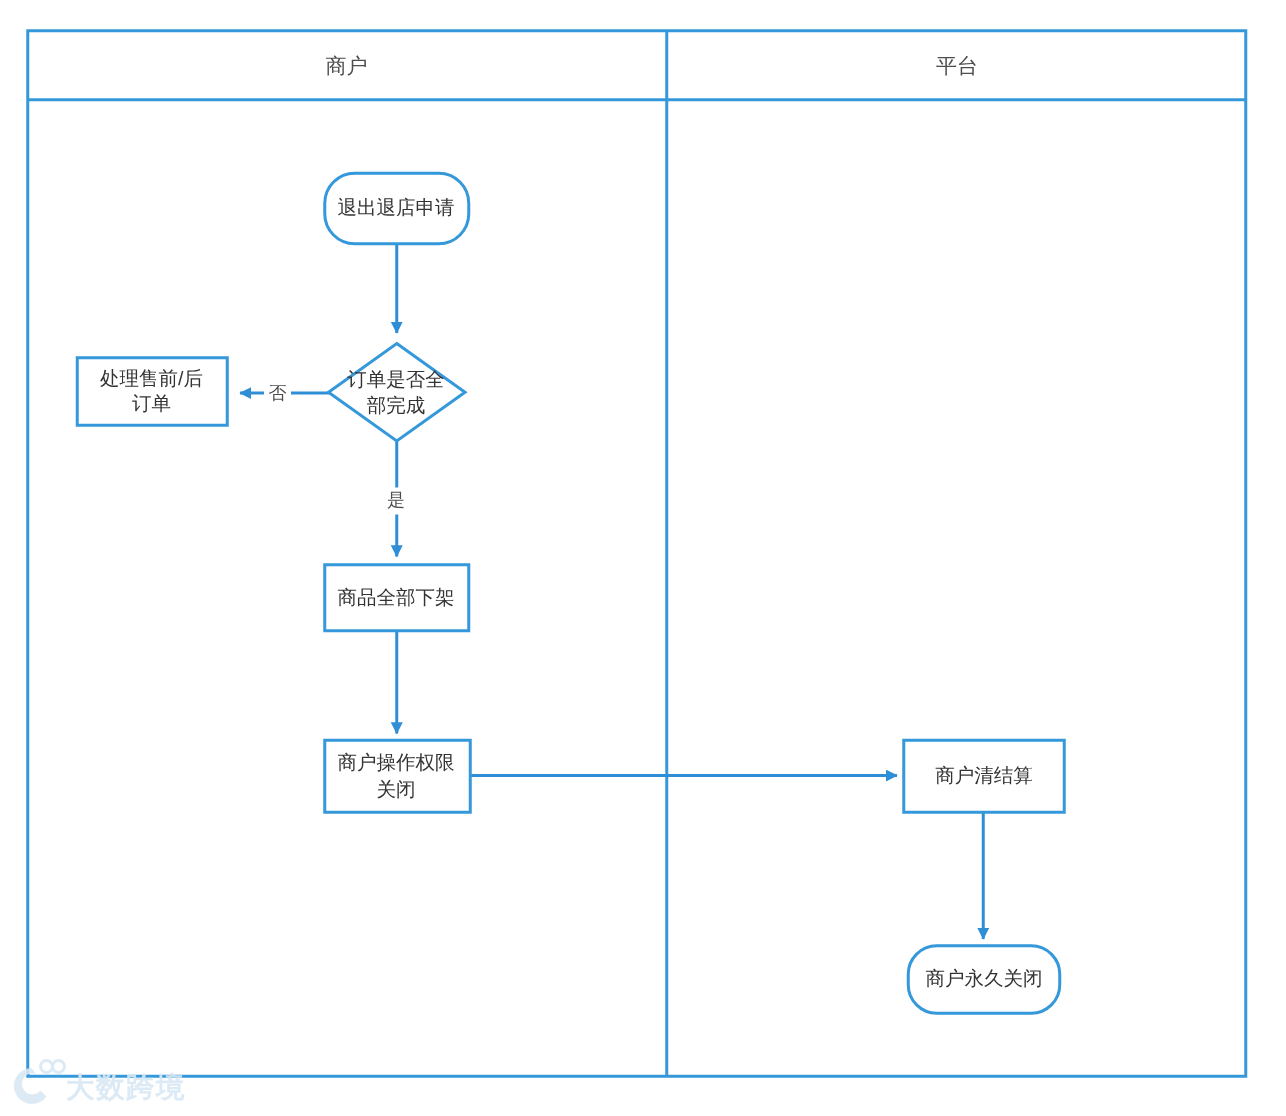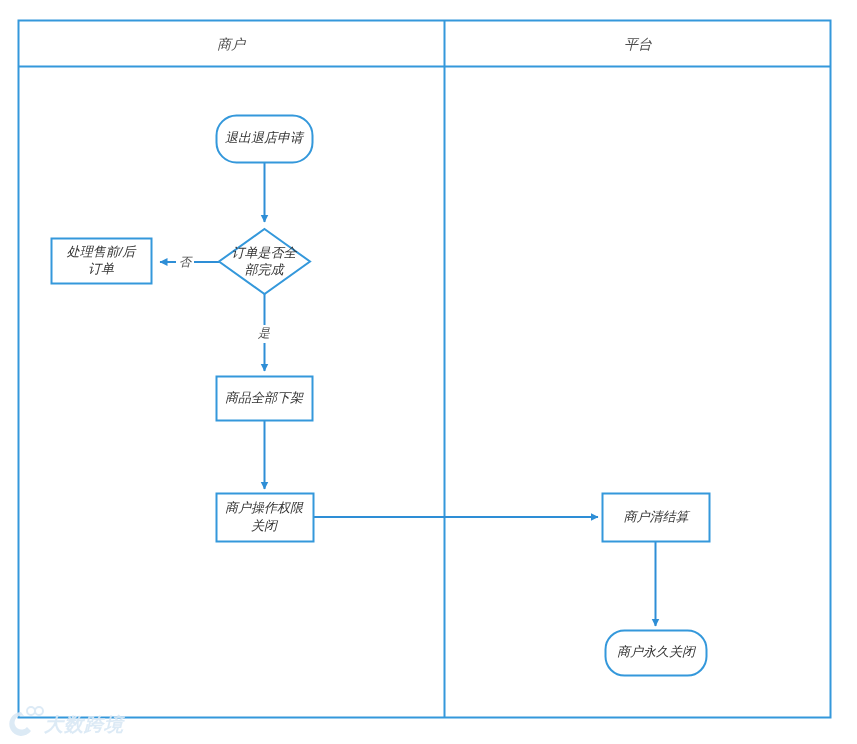--- a/index.html
+++ b/index.html
@@ -13,21 +13,20 @@
     font-family: "Liberation Sans", "DejaVu Sans", sans-serif;
     overflow: hidden;
     position: relative;
   }
   #canvas {
     position: absolute;
     left: 0;
     top: 0;
     width: 857px;
     height: 744px;
-    font-style: italic;
   }
   #canvas svg {
     display: block;
   }
   .node-label {
     font-family: "Liberation Sans", "DejaVu Sans", sans-serif;
     font-size: 13px;
     fill: #333333;
     text-anchor: middle;
     dominant-baseline: middle;

